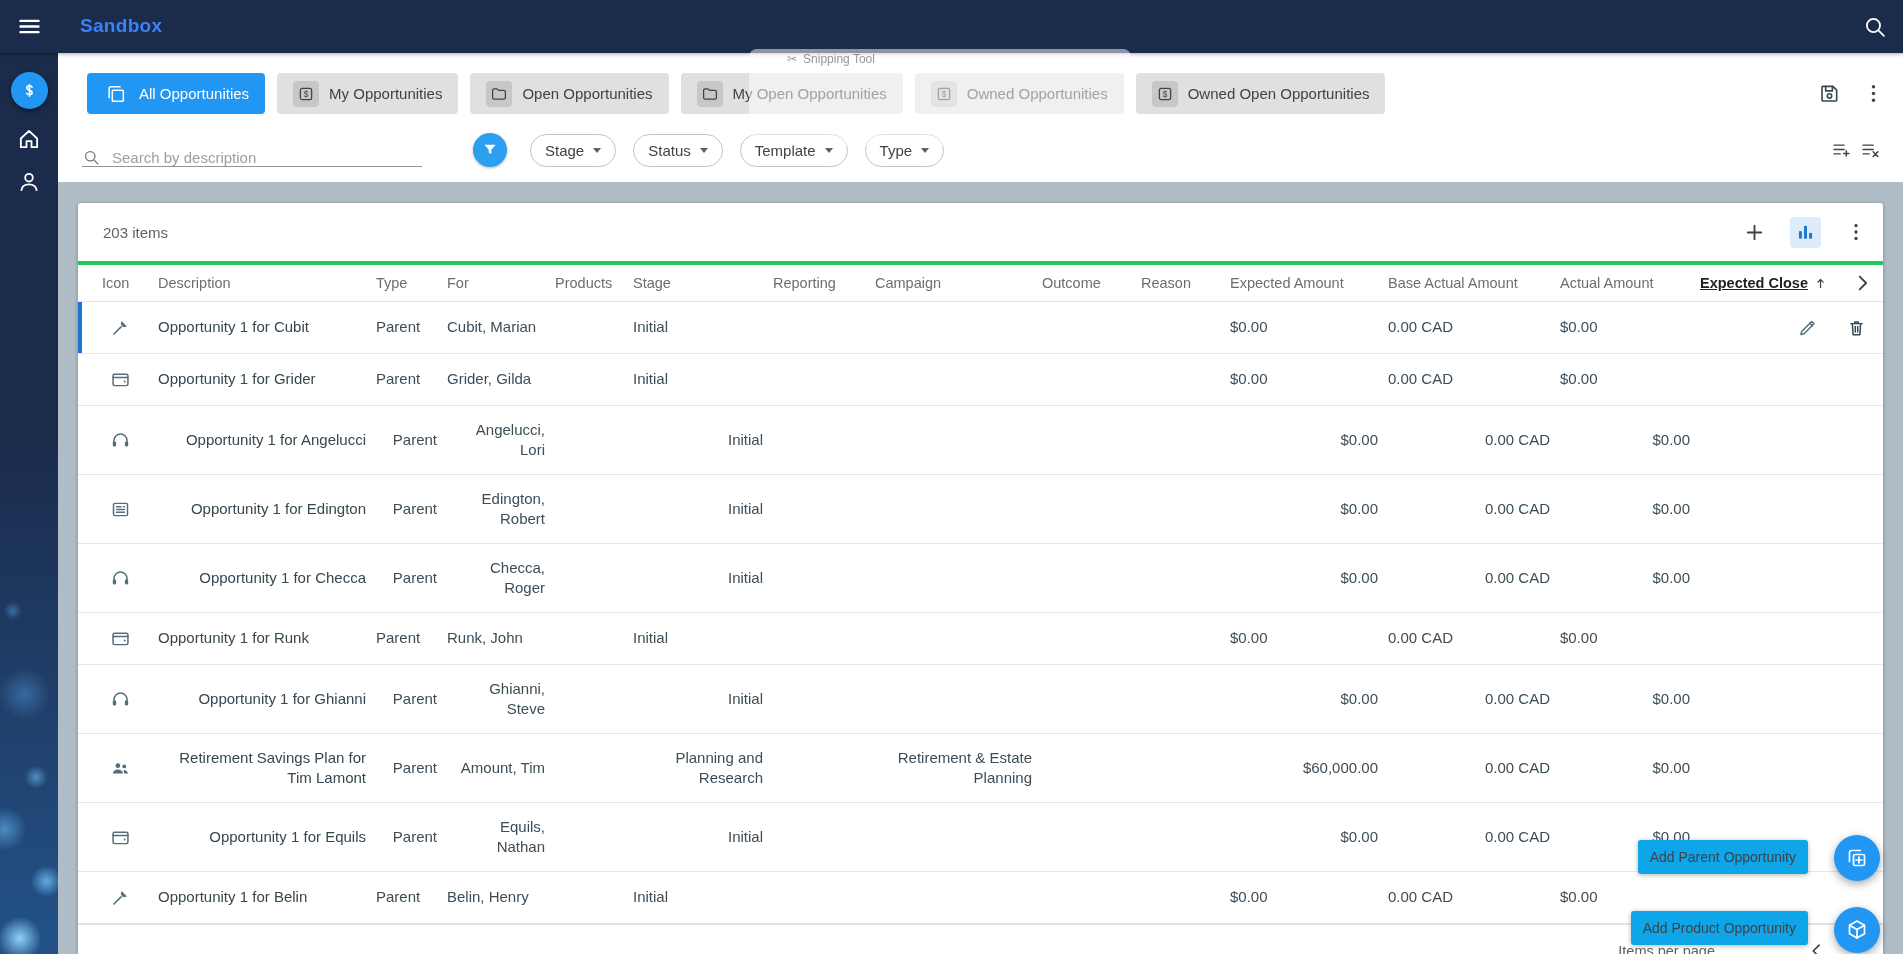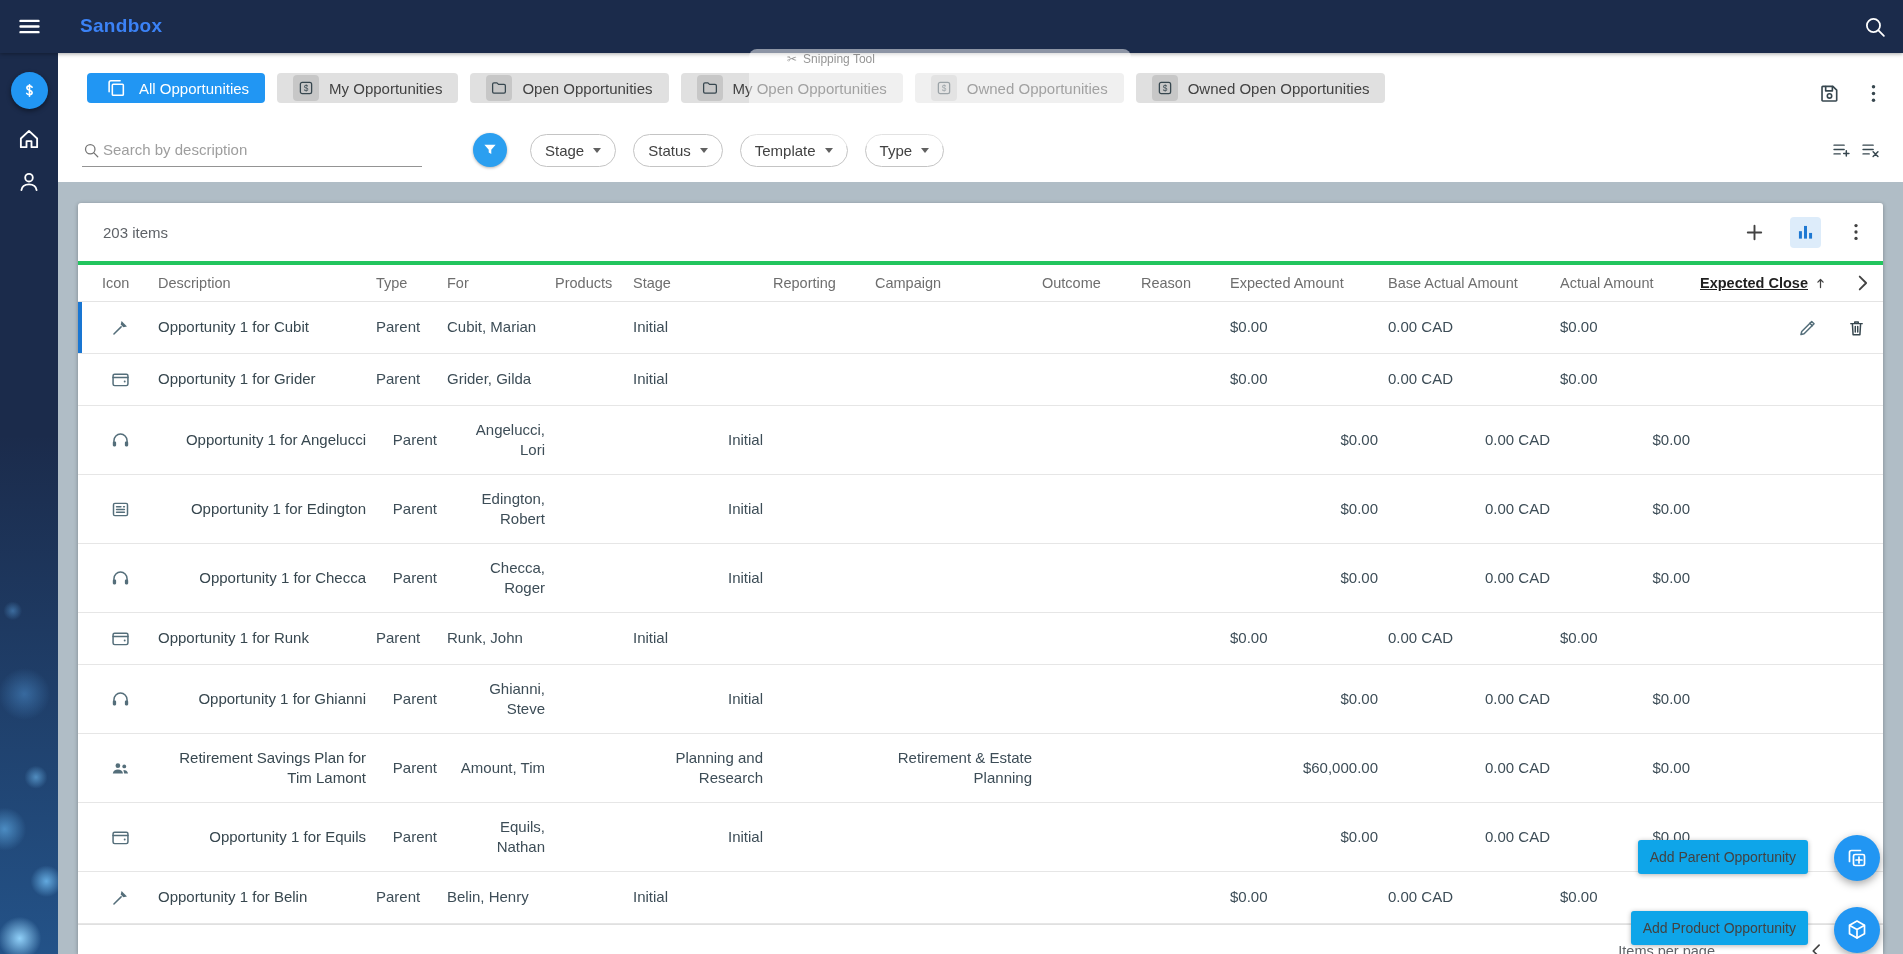--- a/index.html
+++ b/index.html
@@ -25,27 +25,27 @@
     radial-gradient(circle 36px at 42% 50%, rgba(95,175,245,.38), rgba(95,175,245,0) 72%),
     radial-gradient(circle 13px at 22% 34%, rgba(105,185,250,.4), rgba(105,185,250,0) 72%),
     linear-gradient(to top, rgba(45,130,210,.45), rgba(45,130,210,0));}
   .side-fab{width:37px;height:37px;border-radius:50%;background:#2196f3;color:#fff;display:flex;align-items:center;justify-content:center;box-shadow:0 2px 5px rgba(0,0,0,.45);z-index:1;}
   .side-fab .icon{width:21px;height:21px;}
   .side-btn{width:26px;height:26px;color:#fff;z-index:1;}
 
   
   .filter-panel{position:absolute;left:58px;top:53px;right:0;height:129px;background:#fff;z-index:10;}
   .chips-row{position:absolute;left:29px;top:20px;display:flex;gap:12px;}
-  .chip{height:30px;border-radius:4px;background:#e0e0e0;display:flex;align-items:center;gap:10px;padding:0 16px;font-size:15px;color:#424242;white-space:nowrap;}
+  .chip{height:41px;border-radius:4px;background:#e0e0e0;display:flex;align-items:center;gap:10px;padding:0 16px;font-size:15px;color:#424242;white-space:nowrap;}
   .chip .chip-icon{width:26px;height:26px;border-radius:4px;background:rgba(0,0,0,.11);color:#37474f;padding:4px;}
   .chip.active{background:#2196f3;color:#fff;}
   .chip.active .chip-icon{background:transparent;color:#fff;padding:2px;}
   .chips-actions{position:absolute;right:18px;top:29px;display:flex;gap:21px;align-items:center;}
   .chips-actions .icon-btn{width:23px;height:23px;color:#37474f;}
-  .search-field{position:absolute;left:24px;top:80px;width:340px;height:34px;display:flex;align-items:center;gap:3px;border-bottom:1px solid #949494;}
+  .search-field{position:absolute;left:24px;top:80px;width:340px;height:34px;display:flex;align-items:flex-end;gap:12px;border-bottom:1px solid #949494;}
   .search-field .icon{width:18px;height:18px;color:#757575;}
   .search-field input{border:none;outline:none;flex:1;font-size:15px;color:#424242;background:transparent;}
   .search-field input::placeholder{color:#9e9e9e;}
   .filter-fab{position:absolute;left:415px;top:80px;width:34px;height:34px;border-radius:50%;background:#2b9ff0;color:#fff;display:flex;align-items:center;justify-content:center;box-shadow:0 1px 3px rgba(0,0,0,.3);}
   .filter-fab .icon{width:18px;height:18px;}
   .dropdown-row{position:absolute;left:472px;top:81px;display:flex;gap:17px;}
   .pill{height:33px;border:1px solid #c4c4c4;border-radius:17px;display:flex;align-items:center;gap:9px;padding:0 14px;font-size:15px;color:#424242;background:#fff;}
   .caret{width:0;height:0;border-left:4.5px solid transparent;border-right:4.5px solid transparent;border-top:5.5px solid #616161;}
   .search-actions{position:absolute;right:22px;top:86px;display:flex;gap:8px;align-items:center;}
   .search-actions .icon-btn{width:21px;height:21px;color:#37474f;}

